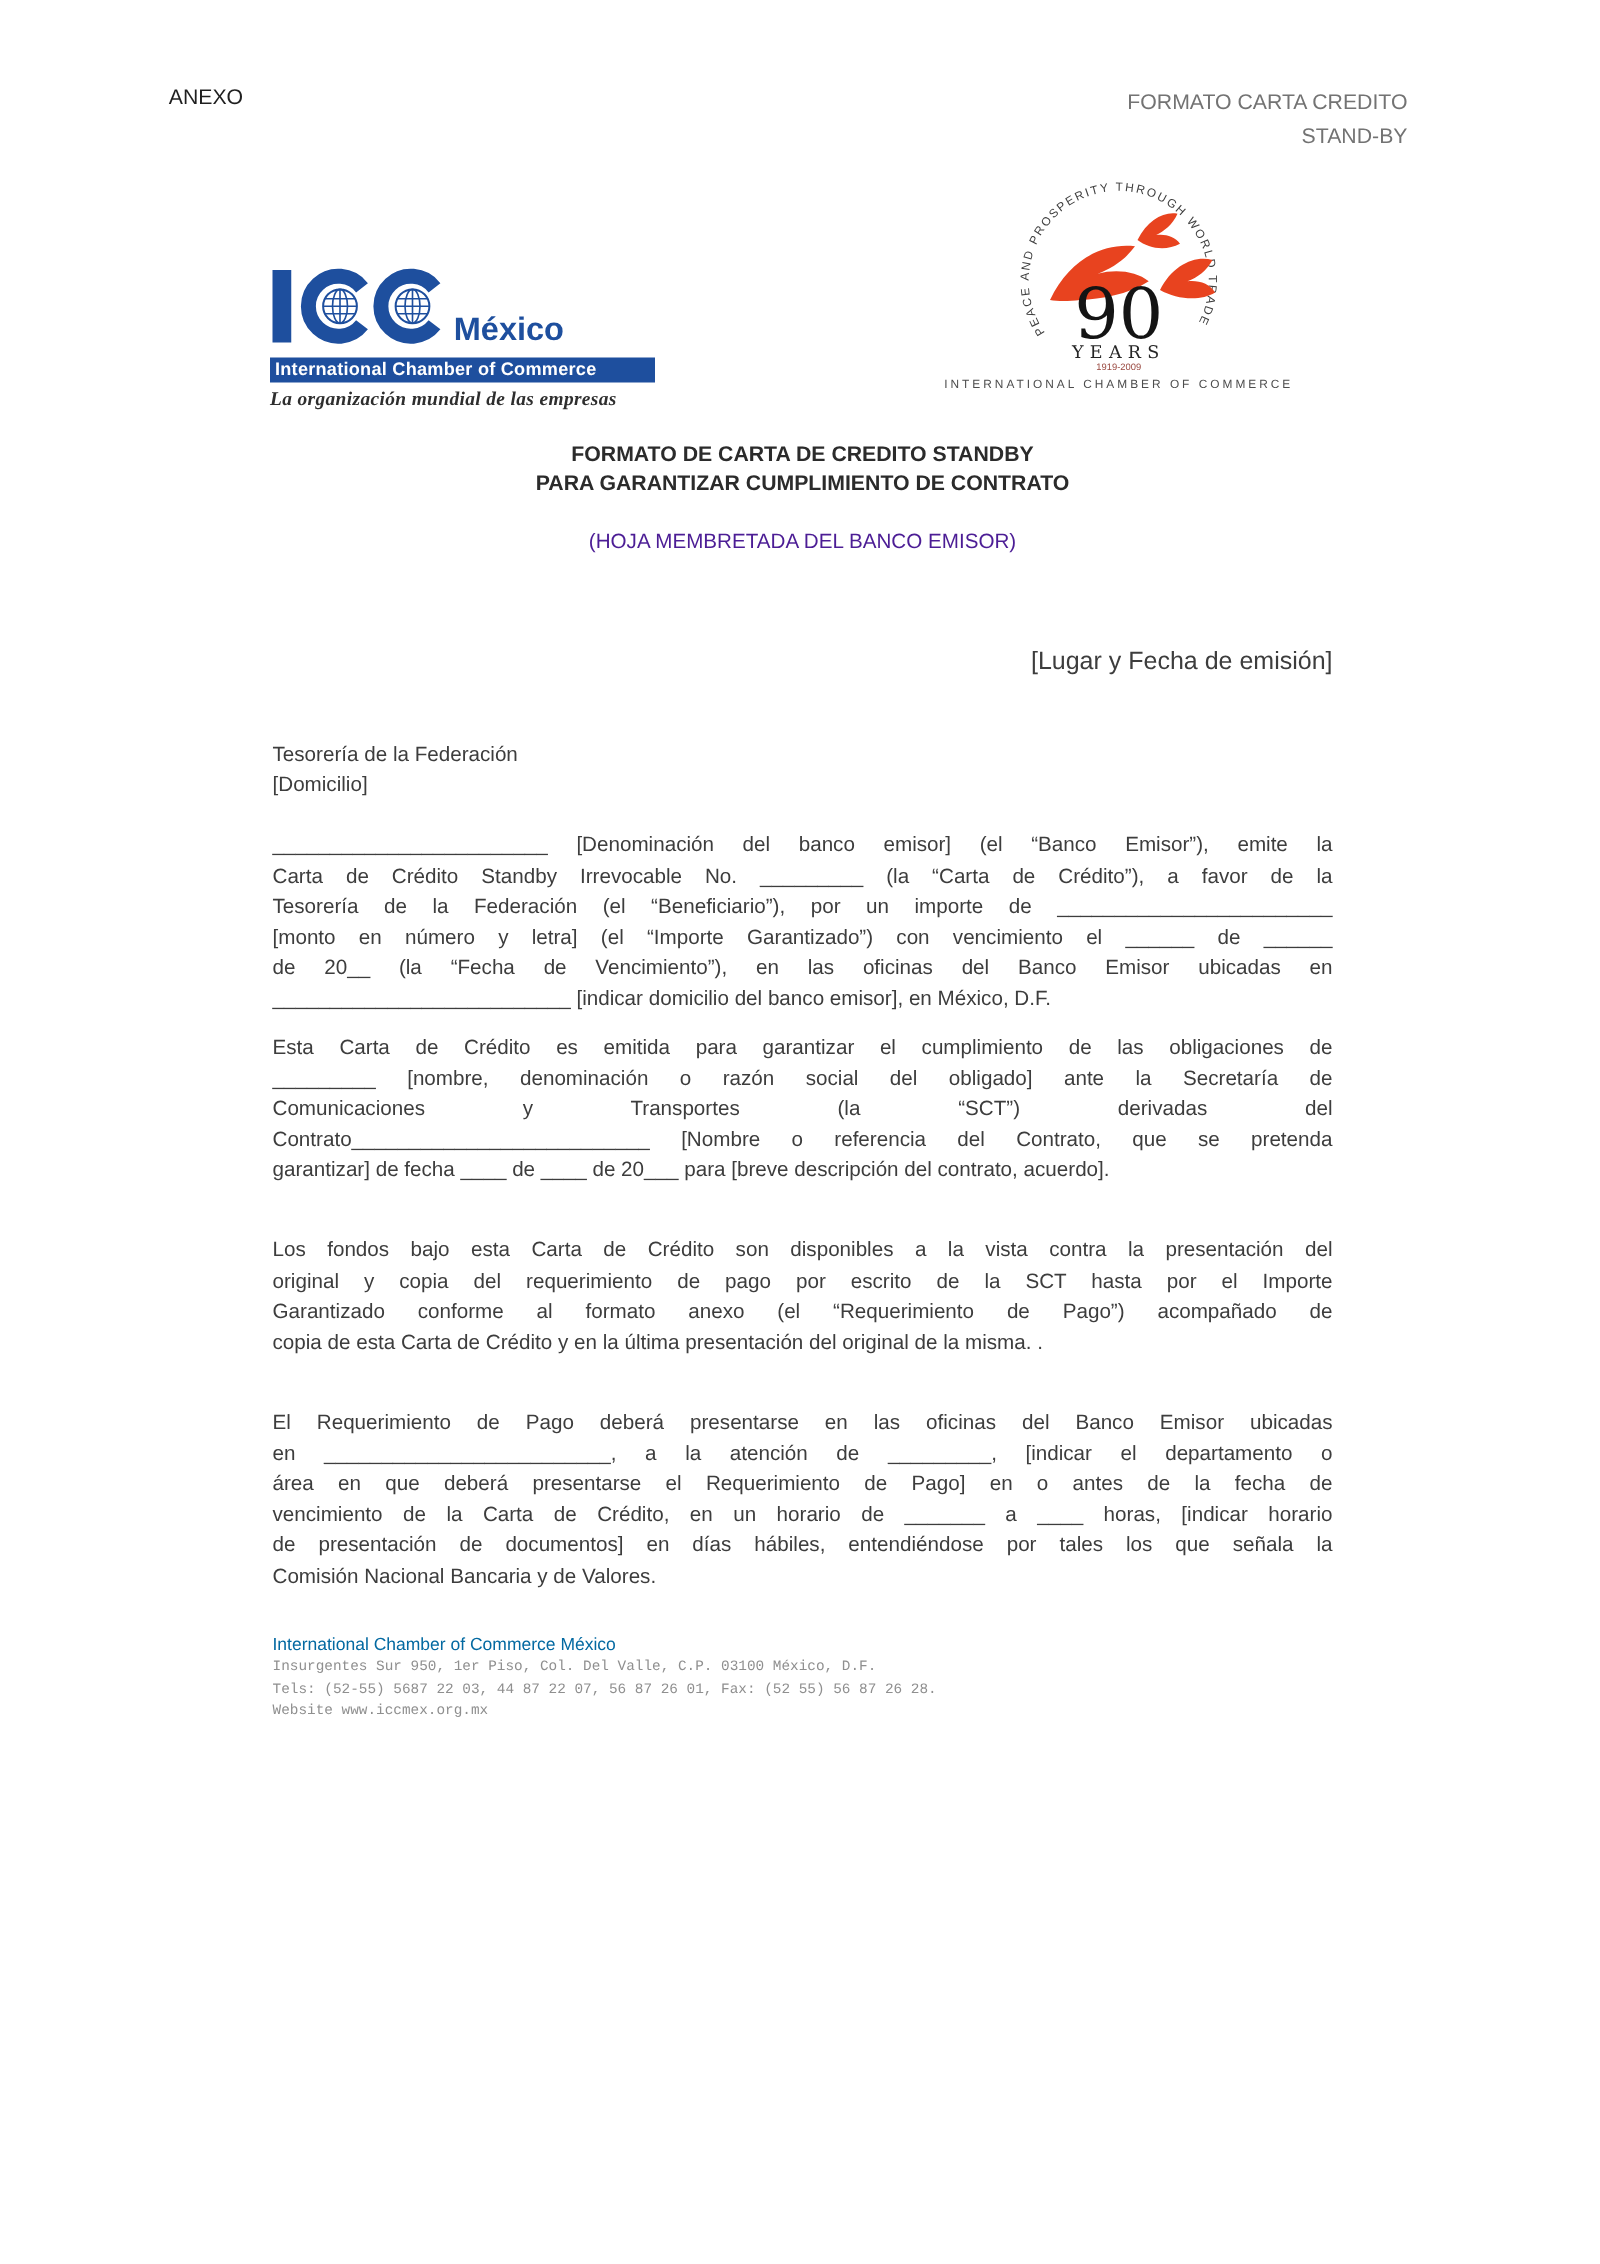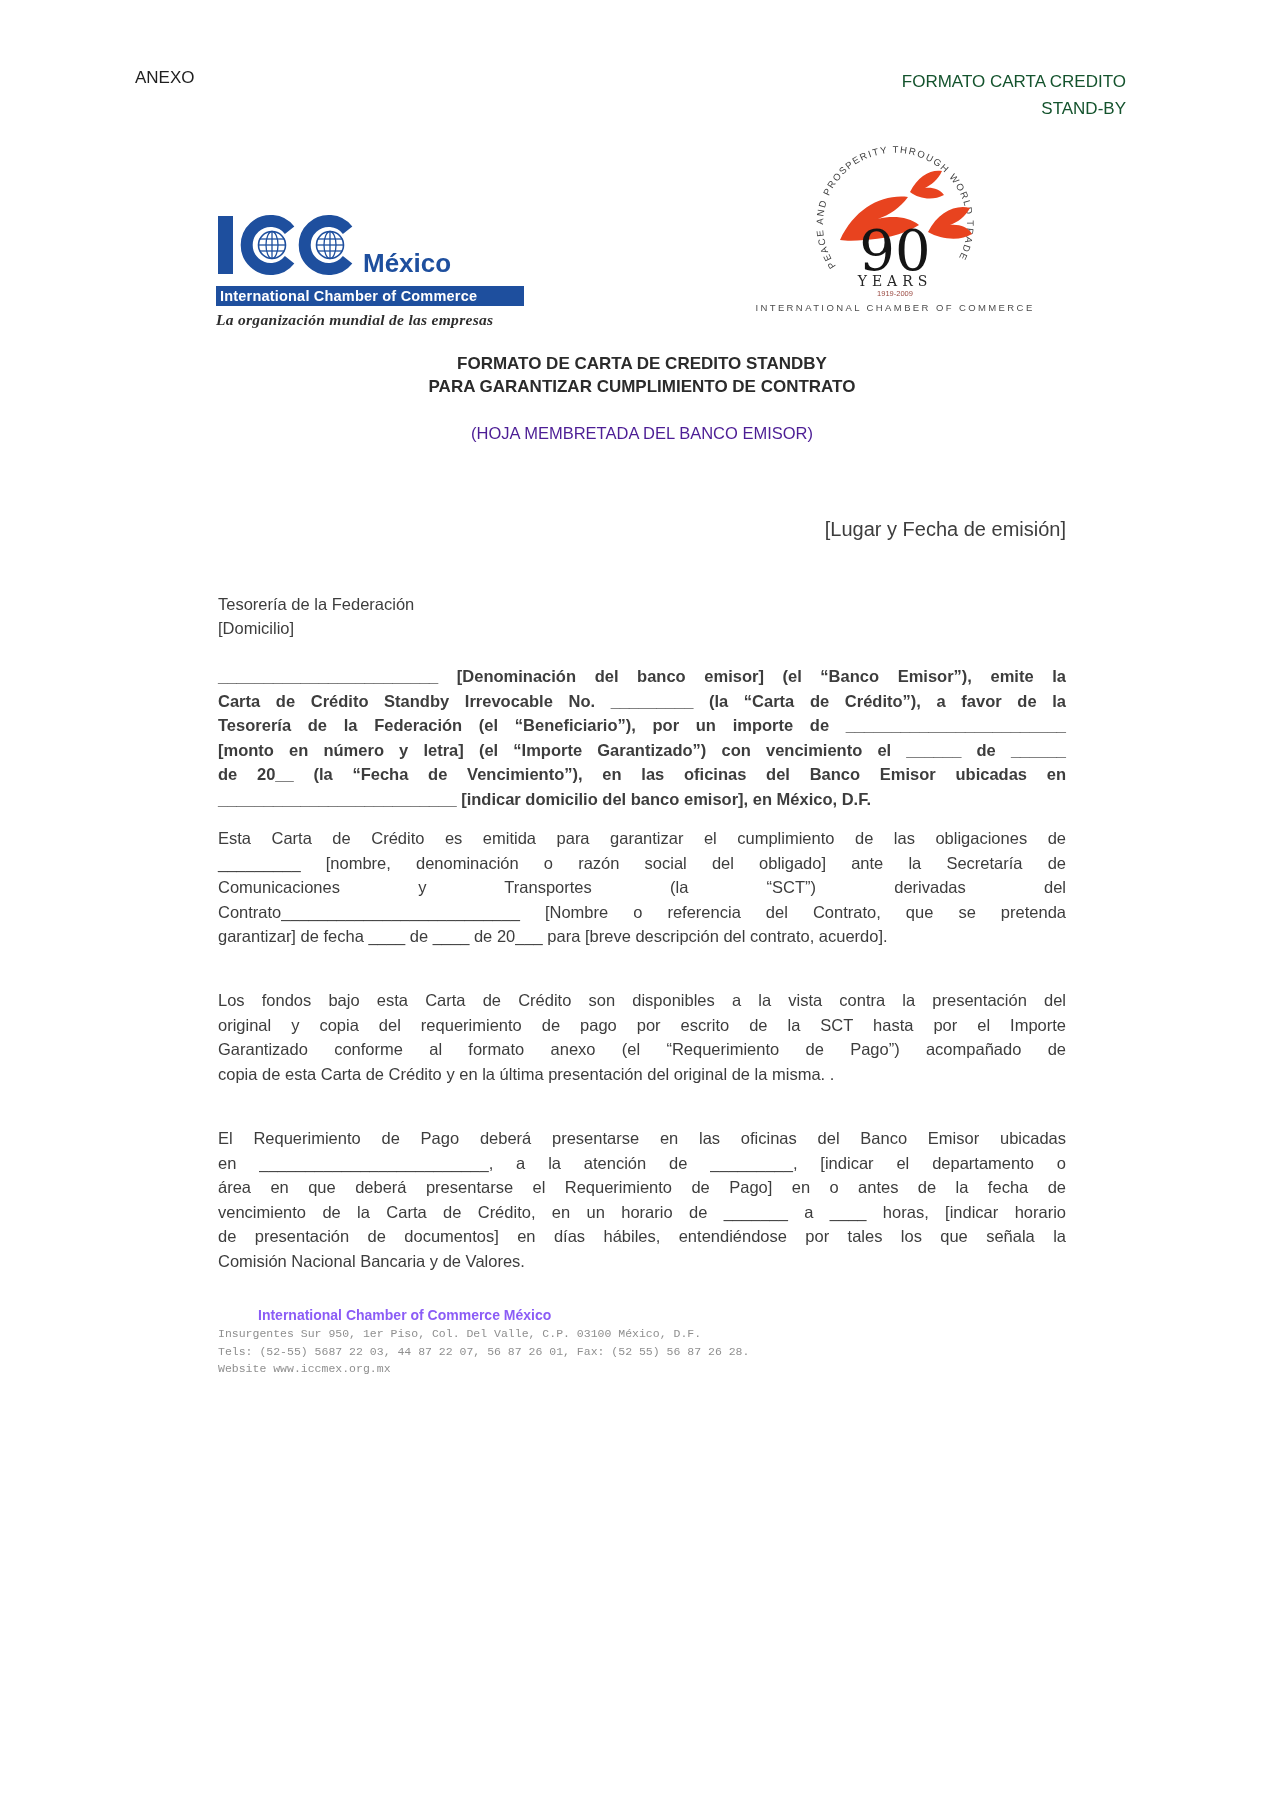--- a/index.html
+++ b/index.html
@@ -6,21 +6,21 @@
   .page{
     position:relative;
     width:1280px;height:1811px;
     background:#ffffff;
     font-family:"Liberation Sans", sans-serif;
     color:#3d3d3d;
     overflow:hidden;
   }
   
   .hdr-left{position:absolute;left:135px;top:68px;font-size:17px;color:#1f1f1f;}
-  .hdr-right{position:absolute;right:154px;top:68px;text-align:right;font-size:17px;color:#14532d;line-height:27px;}
+  .hdr-right{position:absolute;right:154px;top:68px;text-align:right;font-size:17px;color:#737373;line-height:27px;}
 
   
   .icc-logo{position:absolute;left:216px;top:212px;width:312px;}
   .icc-mark{display:block;}
   .icc-bar{
     margin-top:4px;width:308px;height:20px;background:#1e4f9e;
     color:#ffffff;font-weight:bold;font-size:14.5px;line-height:20px;
     padding-left:4px;box-sizing:border-box;letter-spacing:.2px;
   }
   .icc-tagline{
@@ -38,25 +38,25 @@
   
   .doc{position:absolute;left:218px;width:848px;}
   .title{top:352px;text-align:center;font-weight:bold;font-size:17px;color:#2b2b2b;line-height:23px;}
   .letterhead{top:424px;text-align:center;font-size:16.5px;color:#4c1d95;}
   .dateplace{top:518px;text-align:right;font-size:20px;color:#3d3d3d;}
   .addressee{top:592px;font-size:16.5px;line-height:24px;color:#3d3d3d;}
 
   .para{font-size:16.5px;color:#3d3d3d;}
   .para .line{line-height:24.5px;text-align:justify;text-align-last:justify;white-space:normal;}
   .para .line.last{text-align-last:left;}
-  .p1{top:664px;font-weight:bold;} .p2{top:826px;} .p3{top:988px;} .p4{top:1126px;}
+  .p1{top:664px;} .p2{top:826px;} .p3{top:988px;} .p4{top:1126px;}
 
   
   .footer{position:absolute;left:218px;top:1306px;}
-  .footer .org{color:#8b5cf6;font-weight:bold;font-size:14px;line-height:18px;margin-left:40px;}
+  .footer .org{color:#0369a1;font-weight:normal;font-size:14px;line-height:18px;}
   .footer .addr{color:#8f8f8f;font-size:11.5px;line-height:15.5px;margin-top:2px;font-family:Liberation Mono, monospace;}
 </style>
 </head>
 <body>
 
 <div class="page">
 
   <div class="hdr-left">ANEXO</div>
   <div class="hdr-right">
     <div>FORMATO CARTA CREDITO</div>

